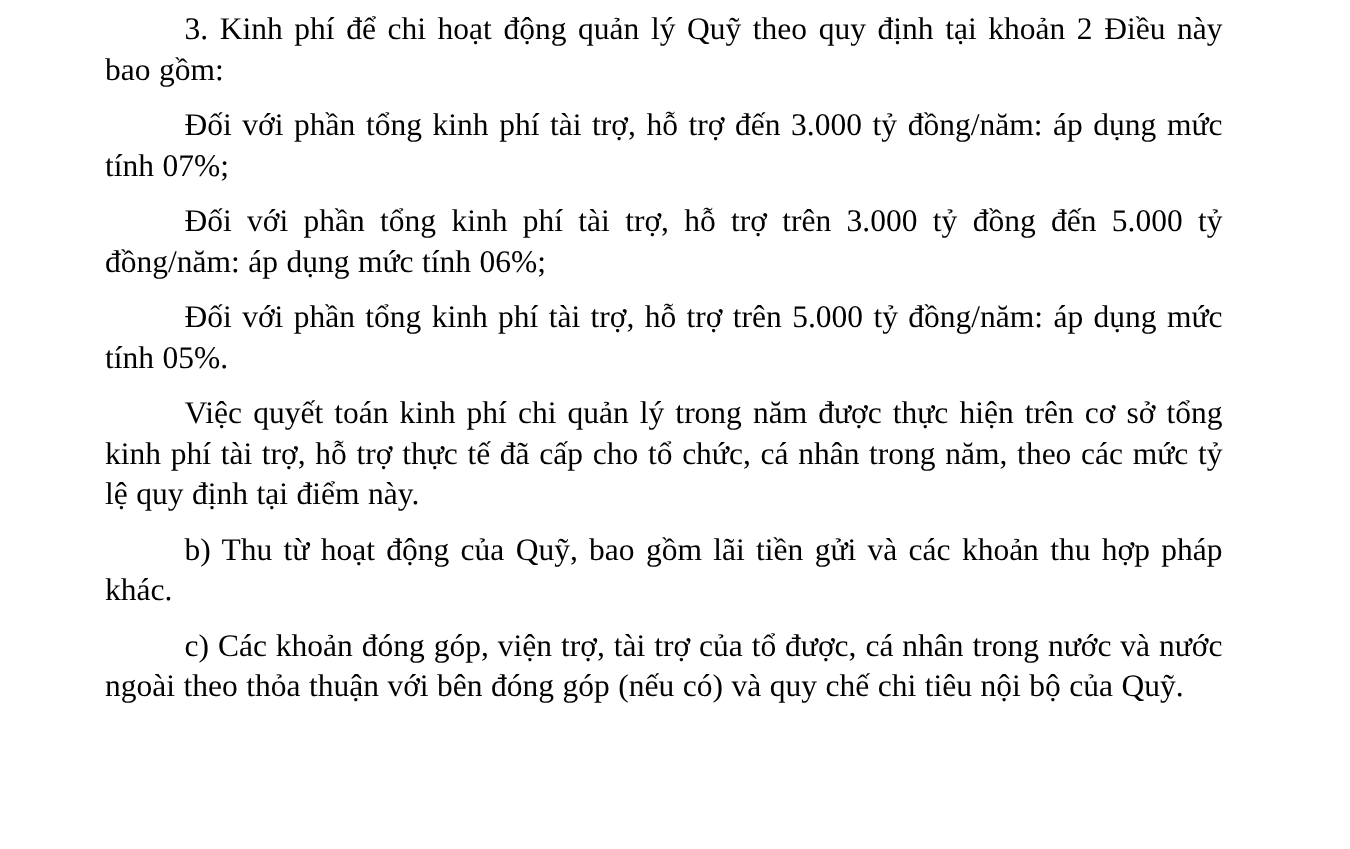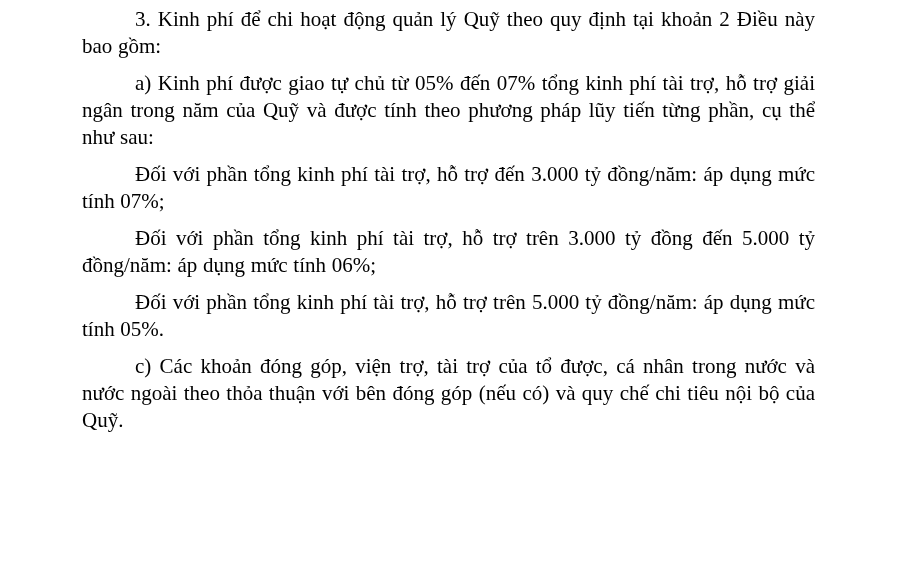--- a/index.html
+++ b/index.html
@@ -15,32 +15,33 @@
     overflow: hidden;
     position: relative;
   }
   .page {
     position: absolute;
     left: 70px;
     top: 6px;
     width: 745px;
   }
   .page p {
-    margin: 0 0 10px 12px;
+    margin: 0 0 10px 0;
     font-size: 21px;
     line-height: 27px;
     text-align: justify;
     text-align-last: left;
     text-indent: 53px;
     word-spacing: 0.02em;
   }
 </style>
 </head>
 <body>
 
 <div class="page">
   <p>3. Kinh phí để chi hoạt động quản lý Quỹ theo quy định tại khoản 2 Điều này bao gồm:</p>
-  <p>a) Kinh phí được giao tự chủ từ 05% đến 07% tổng kinh phí tài trợ, hỗ trợ giải ngân trong năm của Quỹ và được tính theo phương pháp lũy tiến từng phần, cụ thể như sau:</p>
   <p>Đối với phần tổng kinh phí tài trợ, hỗ trợ đến 3.000 tỷ đồng/năm: áp dụng mức tính 07%;</p>
   <p>Đối với phần tổng kinh phí tài trợ, hỗ trợ trên 3.000 tỷ đồng đến 5.000 tỷ đồng/năm: áp dụng mức tính 06%;</p>
   <p>Đối với phần tổng kinh phí tài trợ, hỗ trợ trên 5.000 tỷ đồng/năm: áp dụng mức tính 05%.</p>
+  <p>Việc quyết toán kinh phí chi quản lý trong năm được thực hiện trên cơ sở tổng kinh phí tài trợ, hỗ trợ thực tế đã cấp cho tổ chức, cá nhân trong năm, theo các mức tỷ lệ quy định tại điểm này.</p>
+  <p>b) Thu từ hoạt động của Quỹ, bao gồm lãi tiền gửi và các khoản thu hợp pháp khác.</p>
   <p>c) Các khoản đóng góp, viện trợ, tài trợ của tổ được, cá nhân trong nước và nước ngoài theo thỏa thuận với bên đóng góp (nếu có) và quy chế chi tiêu nội bộ của Quỹ.</p>
 </div>
 
 </body></html>

